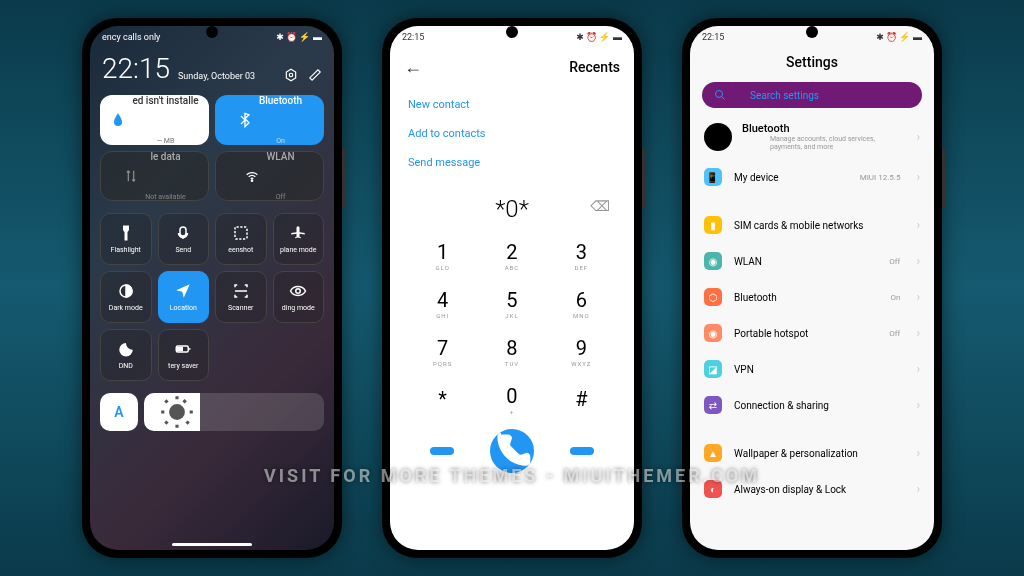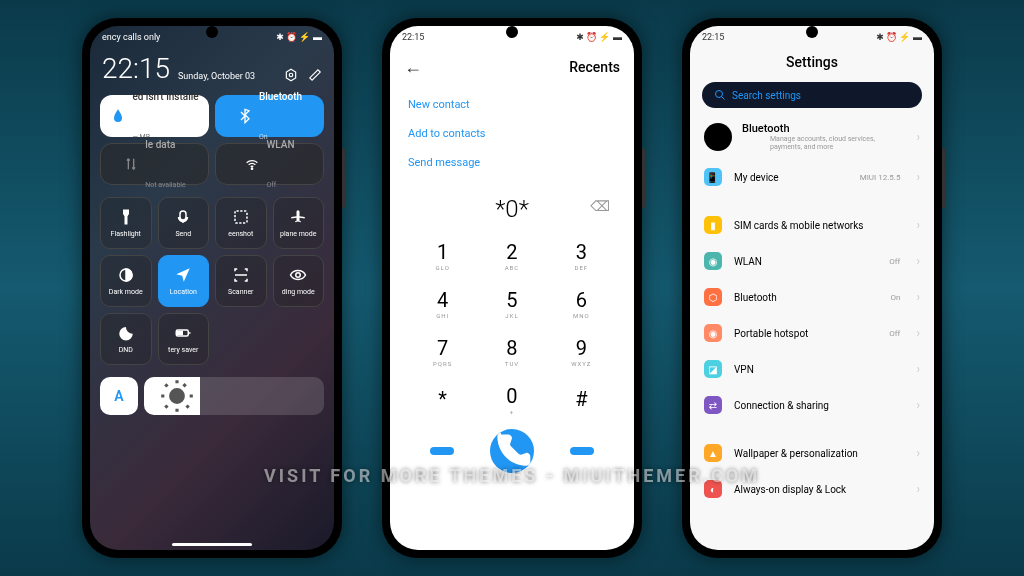--- a/index.html
+++ b/index.html
@@ -11,21 +11,21 @@
 
 
 .p1 .screen{background:linear-gradient(135deg,#1a2a3a 0%,#2a3a4a 30%,#3a2a3a 70%,#1a1a2a 100%);}
 .p1 .status{display:flex;justify-content:space-between;padding:6px 12px;color:#fff;font-size:9px;}
 .p1 .clock-row{display:flex;align-items:flex-end;padding:4px 12px;color:#fff;gap:8px;}
 .p1 .time{font-size:28px;font-weight:300;}
 .p1 .date{font-size:9px;margin-bottom:4px;flex:1;}
 .p1 .top-icons{display:flex;gap:10px;margin-bottom:4px;}
 .p1 .top-icons span{width:14px;height:14px;display:inline-block;}
 .p1 .tiles-big{display:grid;grid-template-columns:1fr 1fr;gap:6px;padding:6px 10px;}
-.p1 .tile-big{height:42px;border-radius:12px;padding:6px 2px;display:flex;flex-direction:column;justify-content:center;font-size:9px;}
+.p1 .tile-big{height:50px;border-radius:12px;padding:6px 2px;display:flex;flex-direction:column;justify-content:center;font-size:9px;text-align:center;}
 .p1 .tile-white{background:#fff;color:#333;}
 .p1 .tile-blue{background:#2196f3;color:#fff;}
 .p1 .tile-dark{background:rgba(40,40,40,0.6);color:#aaa;border:1px solid #444;}
 .p1 .tile-big .t{font-size:10px;font-weight:500;}
 .p1 .tile-big .s{font-size:7px;opacity:0.7;margin-top:31px;}
 .p1 .tile-big.with-icon{flex-direction:row;align-items:center;gap:6px;}
 .p1 .tile-big .icn{width:16px;height:16px;border-radius:50%;display:flex;align-items:center;justify-content:center;}
 .p1 .small-grid{display:grid;grid-template-columns:repeat(4,1fr);gap:6px;padding:6px 10px;}
 .p1 .tile-sm{height:52px;border-radius:10px;display:flex;flex-direction:column;align-items:center;justify-content:center;gap:4px;color:#fff;font-size:7px;border:1px solid #444;background:rgba(30,30,30,0.3);}
 .p1 .tile-sm.active{background:#2196f3;border-color:#2196f3;}
@@ -51,21 +51,21 @@
 .p2 .key .num{font-size:20px;font-weight:400;}
 .p2 .key .let{font-size:6px;color:#999;letter-spacing:1px;}
 .p2 .dial-actions{display:flex;justify-content:space-between;align-items:center;padding:6px 40px 10px;}
 .p2 .pill{width:24px;height:8px;background:#2196f3;border-radius:4px;}
 .p2 .call-btn{width:44px;height:44px;background:#2196f3;border-radius:50%;display:flex;align-items:center;justify-content:center;color:#fff;}
 
 
 .p3 .screen{background:#f8f8f8;}
 .p3 .status{display:flex;justify-content:space-between;padding:6px 12px;color:#333;font-size:9px;}
 .p3 .title{text-align:center;font-size:14px;font-weight:500;padding:6px 0;}
-.p3 .search{margin:6px 12px;background:#0f172a;border-radius:16px;padding:7px 12px;color:#2196f3;font-size:10px;display:flex;align-items:center;gap:6px;}
+.p3 .search{margin:6px 12px;background:#701a75;border-radius:16px;padding:7px 12px;color:#2196f3;font-size:10px;display:flex;align-items:center;gap:24px;}
 .p3 .search svg{width:12px;height:12px;}
 .p3 .account{display:flex;align-items:center;padding:8px 14px;gap:10px;}
 .p3 .avatar{width:28px;height:28px;background:#000;border-radius:50%;}
 .p3 .acc-info{flex:1;}
 .p3 .acc-name{font-size:11px;font-weight:500;}
 .p3 .acc-sub{font-size:7px;color:#999;margin-left:28px;}
 .p3 .chev{color:#ccc;font-size:12px;}
 .p3 .item{display:flex;align-items:center;padding:9px 14px;gap:12px;}
 .p3 .item-icon{width:18px;height:18px;border-radius:5px;display:flex;align-items:center;justify-content:center;font-size:10px;color:#fff;}
 .p3 .item-label{flex:1;font-size:10px;}

